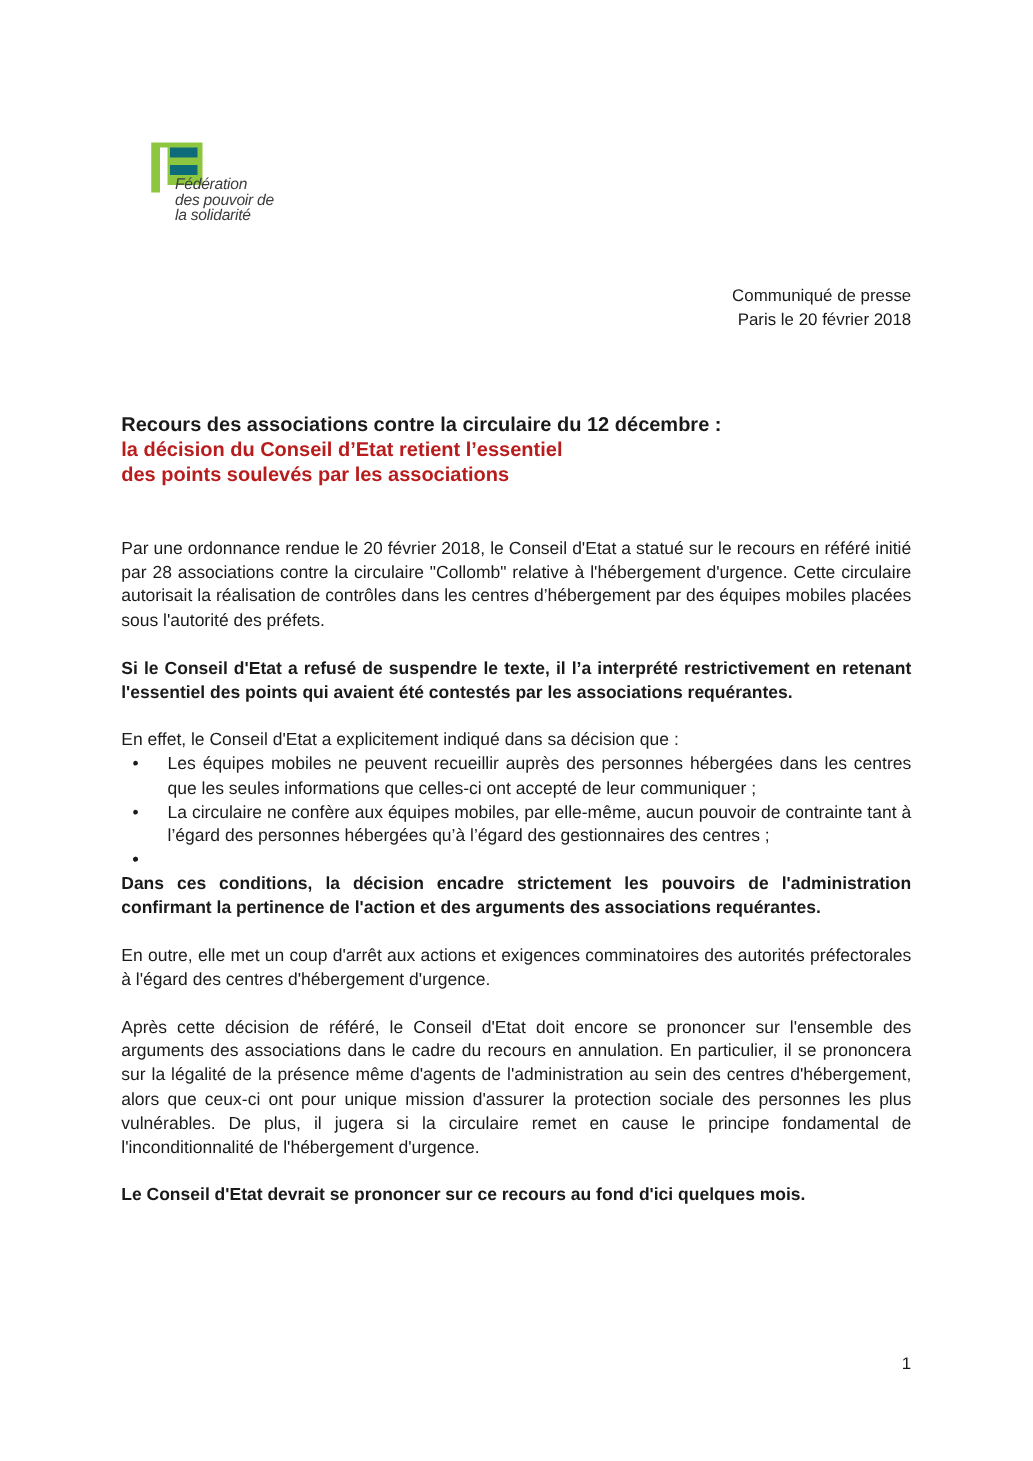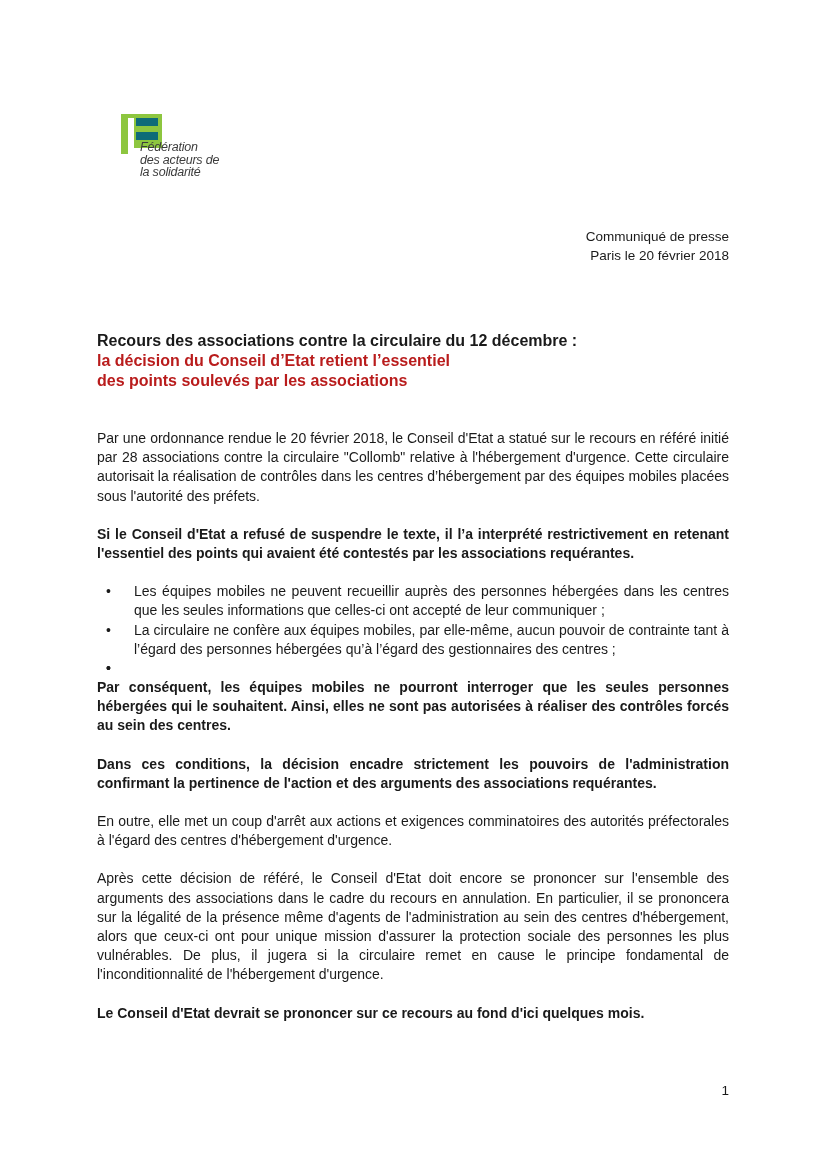--- a/index.html
+++ b/index.html
@@ -32,45 +32,45 @@
 
 <div class="logo">
   <div class="logo-mark">
     <div class="inner-white"></div>
     <div class="bar1"></div>
     <div class="bar2"></div>
   </div>
   <div class="logo-stem"></div>
   <div class="logo-text">
     <div>Fédération</div>
-    <div>des acteurs de</div>
+    <div>des pouvoir de</div>
     <div>la solidarité</div>
   </div>
 </div>
 
 <div class="press">
   <div>Communiqué de presse</div>
   <div>Paris le 20 février 2018</div>
 </div>
 
 <div class="title">
   <div>Recours des associations contre la circulaire du 12 décembre :</div>
   <div class="red">la décision du Conseil d’Etat retient l’essentiel</div>
   <div class="red">des points soulevés par les associations</div>
 </div>
 
 <div class="body">
   <p>Par une ordonnance rendue le 20 février 2018, le Conseil d'Etat a statué sur le recours en référé initié par 28 associations contre la circulaire "Collomb" relative à l'hébergement d'urgence. Cette circulaire autorisait la réalisation de contrôles dans les centres d’hébergement par des équipes mobiles placées sous l'autorité des préfets.</p>
   <p class="b">Si le Conseil d'Etat a refusé de suspendre le texte, il l’a interprété restrictivement  en retenant l'essentiel des points qui avaient été contestés par les associations requérantes.</p>
+  <p class="lead">En effet, le Conseil d'Etat a explicitement indiqué dans sa décision que :</p>
   <ul>
     <li><span class="dot">•</span><span>Les équipes mobiles ne peuvent recueillir auprès des personnes hébergées dans les centres que les seules informations que celles-ci ont accepté de leur communiquer ;</span></li>
     <li><span class="dot">•</span><span>La circulaire ne confère aux équipes mobiles, par elle-même, aucun pouvoir de contrainte tant à l’égard des personnes hébergées qu’à l’égard des gestionnaires des centres ;</span></li>
     <li><span class="dot">•</span></li>
     <li style="height:19px;"><span class="dot">•</span><span></span></li>
   </ul>
-  <p class="b">Par conséquent, les équipes mobiles ne pourront interroger que les seules personnes hébergées qui le souhaitent. Ainsi, elles ne sont pas autorisées à réaliser des contrôles forcés au sein des centres.</p>
   <p class="b">Dans ces conditions, la décision encadre strictement les pouvoirs de l'administration confirmant la pertinence de l'action et des arguments des associations requérantes.</p>
   <p>En outre, elle met un coup d'arrêt aux actions et exigences comminatoires des autorités préfectorales à l'égard des centres d'hébergement d'urgence.</p>
   <p>Après cette décision de référé, le Conseil d'Etat doit encore se prononcer sur l'ensemble des arguments des associations dans le cadre du recours en annulation. En particulier, il se prononcera sur la légalité de la présence même d'agents de l'administration au sein des centres d'hébergement, alors que ceux-ci ont pour unique mission d'assurer la protection sociale des personnes les plus vulnérables. De plus, il jugera si la circulaire remet en cause le principe fondamental de l'inconditionnalité de l'hébergement d'urgence.</p>
   <p class="b">Le Conseil d'Etat devrait se prononcer sur ce recours au fond d'ici quelques mois.</p>
 </div>
 
 <div class="page-num">1</div>
 
 </body></html>

